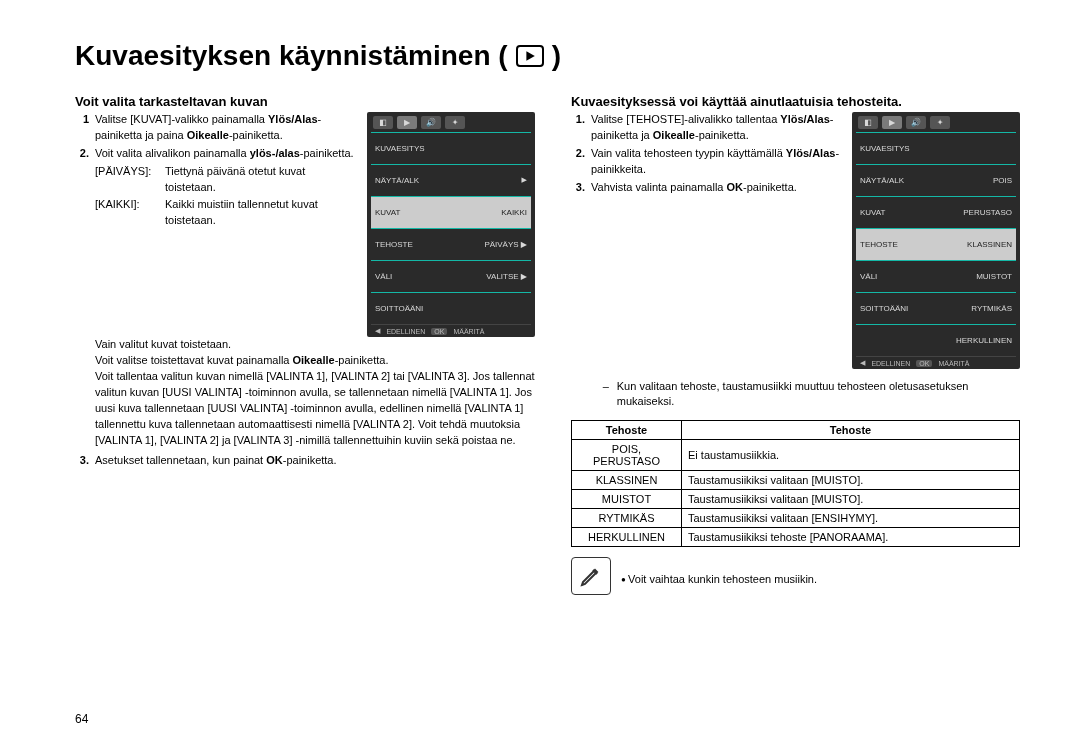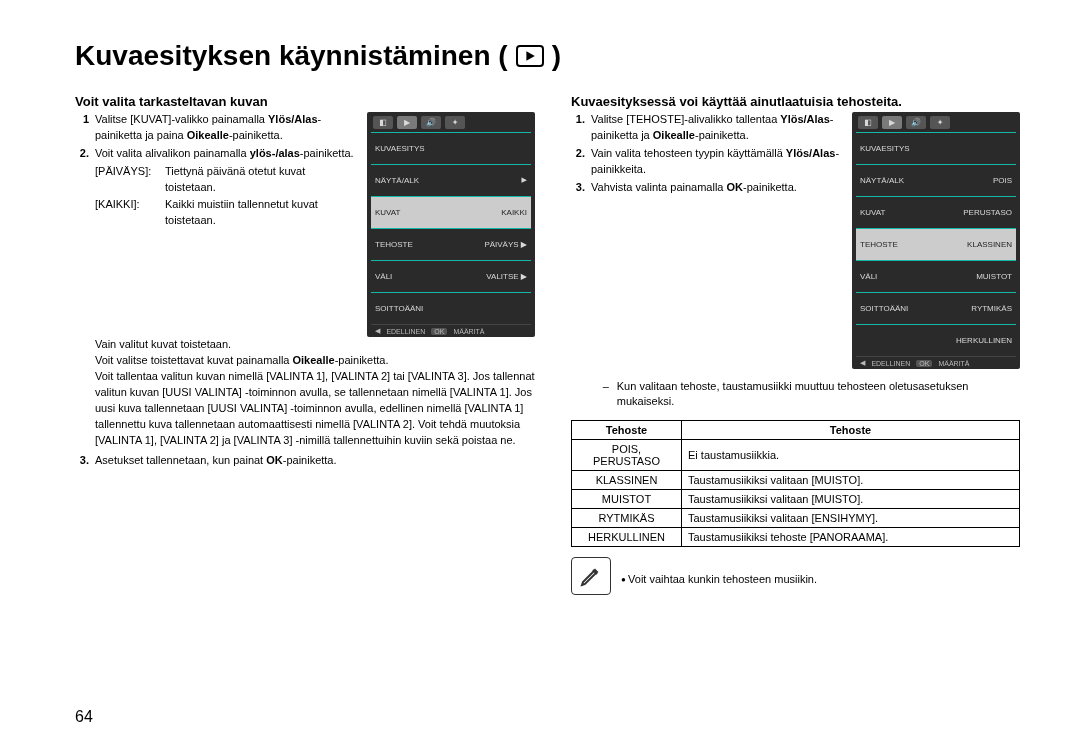--- a/index.html
+++ b/index.html
@@ -110,21 +110,21 @@
     width: 40px; height: 38px; border: 1px solid #333; border-radius: 4px;
     display: flex; align-items: center; justify-content: center;
   }
   .tip-ico svg { width: 24px; height: 24px; stroke: #333; fill: none; stroke-width: 2; }
   .tip ul { list-style: none; padding-top: 6px; }
   .tip li::before { content: "● "; font-size: 8px; vertical-align: 1px; }
   .page-num {
     position: absolute;
     bottom: 28px;
     left: 75px;
-    font-size: 16px;
+    font-size: 12px;
   }
 </style>
 </head>
 <body>
 
 <div class="page">
 
   <h1 class="page-title">
     <span>Kuvaesityksen käynnistäminen (</span>
     <span class="play-ico">

